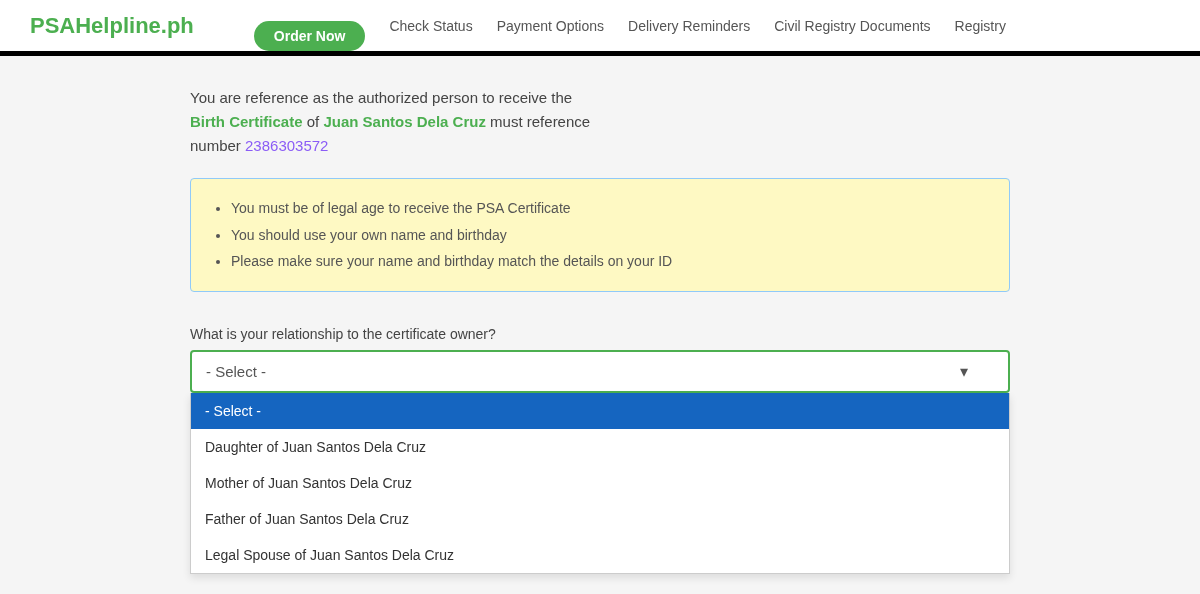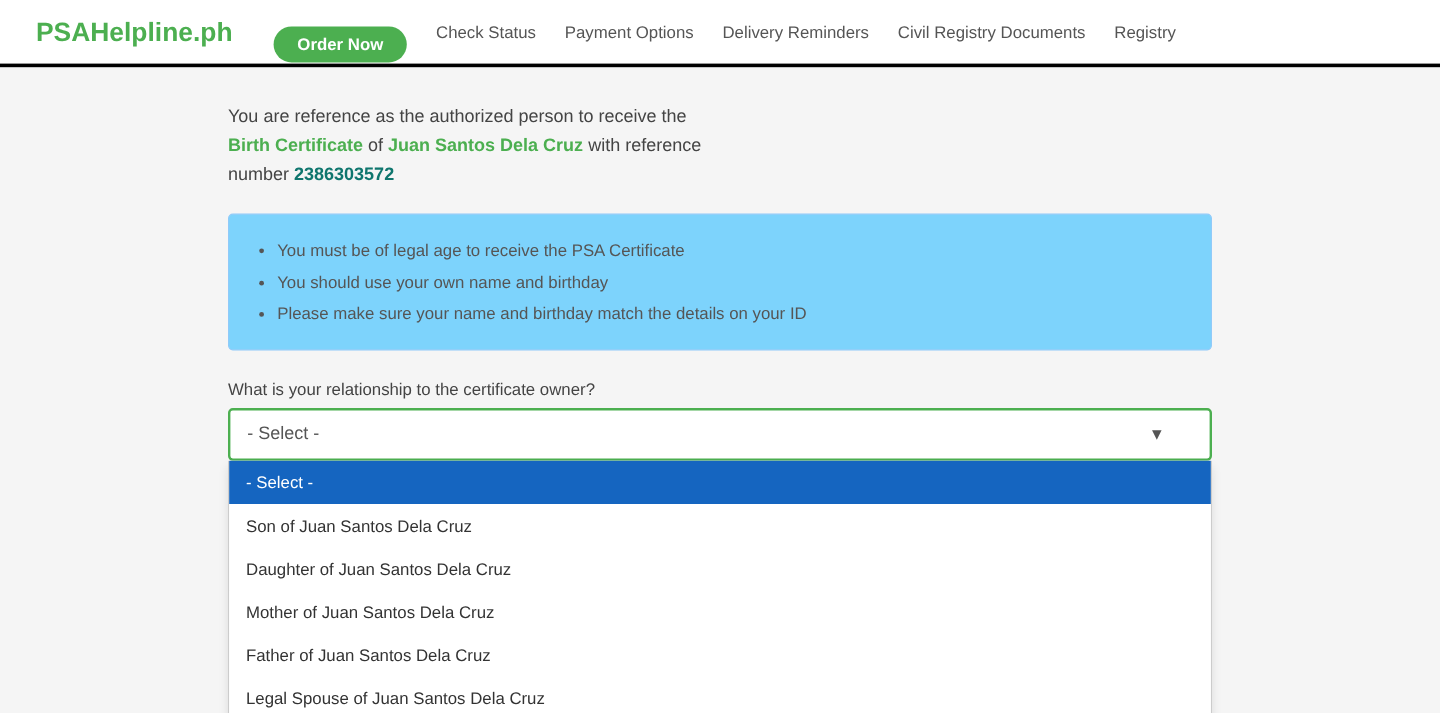--- a/index.html
+++ b/index.html
@@ -5,26 +5,26 @@
     * { box-sizing: border-box; margin: 0; padding: 0; }
     body {
       font-family: Arial, sans-serif;
       background: #f5f5f5;
       font-size: 14px;
       color: #333;
     }
     
     .navbar {
       background: #fff;
-      border-bottom: 3px solid #000000;
+      border-bottom: 5px solid #000000;
       display: flex;
       align-items: center;
       padding: 0 30px;
       height: 56px;
-      gap: 14px;
+      gap: 40px;
     }
     .navbar-brand {
       font-size: 22px;
       font-weight: bold;
       color: #4caf50;
       text-decoration: none;
       margin-right: 20px;
       flex-shrink: 0;
     }
     .nav-links {
@@ -63,31 +63,31 @@
       font-size: 15px;
       color: #444;
       margin-bottom: 20px;
       line-height: 1.6;
     }
     .highlight-green {
       color: #4caf50;
       font-weight: 700;
     }
     .highlight-ref {
-      color: #0f766e;
-      font-weight: 700;
+      color: #8b5cf6;
+      font-weight: 400;
     }
 
     
     .info-box {
       border: 1.5px solid #90caf9;
-      background: #7dd3fc;
+      background: #fef9c3;
       border-radius: 4px;
       padding: 16px 20px;
-      margin-bottom: 24px;
+      margin-bottom: 34px;
     }
     .info-box ul {
       list-style: disc;
       padding-left: 20px;
       color: #555;
       line-height: 1.9;
       font-size: 14px;
     }
 
     
@@ -194,21 +194,21 @@
 </nav>
 
 <div class="page-body">
 
   <p class="intro-text">
     <span>You are reference as the authorized person to receive the</span>
     <br>
     <span class="highlight-green">Birth Certificate</span>
     <span> of </span>
     <span class="highlight-green">Juan Santos Dela Cruz</span>
-    <span>with reference</span>
+    <span>must reference</span>
     <br>
     <span>number</span>
     <span class="highlight-ref">2386303572</span>
   </p>
 
   <div class="info-box">
     <ul>
       <li>You must be of legal age to receive the PSA Certificate</li>
       <li>You should use your own name and birthday</li>
       <li>Please make sure your name and birthday match the details on your ID</li>
@@ -220,21 +220,20 @@
 
     <div class="select-wrapper">
 
       <div class="select-display">
         <span>- Select -</span>
         <span class="chevron-icon">▾</span>
       </div>
 
       <div class="dropdown-list">
         <div class="dropdown-item selected">- Select -</div>
-        <div class="dropdown-item">Son of Juan Santos Dela Cruz</div>
         <div class="dropdown-item">Daughter of Juan Santos Dela Cruz</div>
         <div class="dropdown-item">Mother of Juan Santos Dela Cruz</div>
         <div class="dropdown-item">Father of Juan Santos Dela Cruz</div>
         <div class="dropdown-item">Legal Spouse of Juan Santos Dela Cruz</div>
       </div>
     </div>
   </div>
 
   <div class="form-group">
     <input class="form-input middle-name-box" type="text" placeholder="Middle Name" style="">

